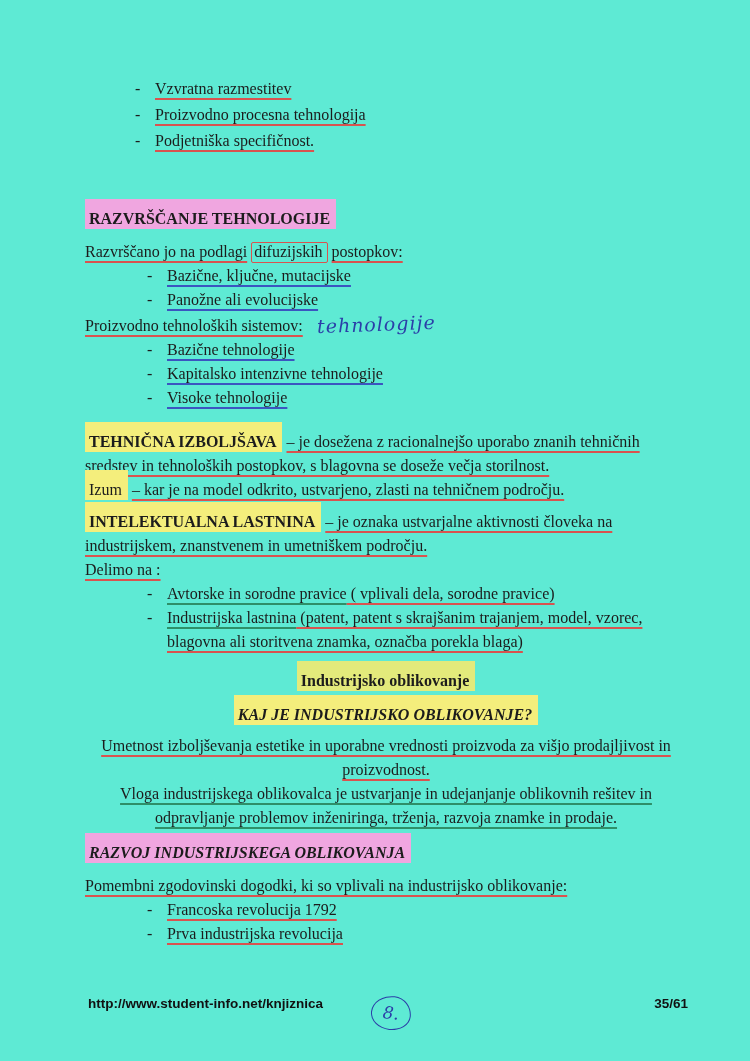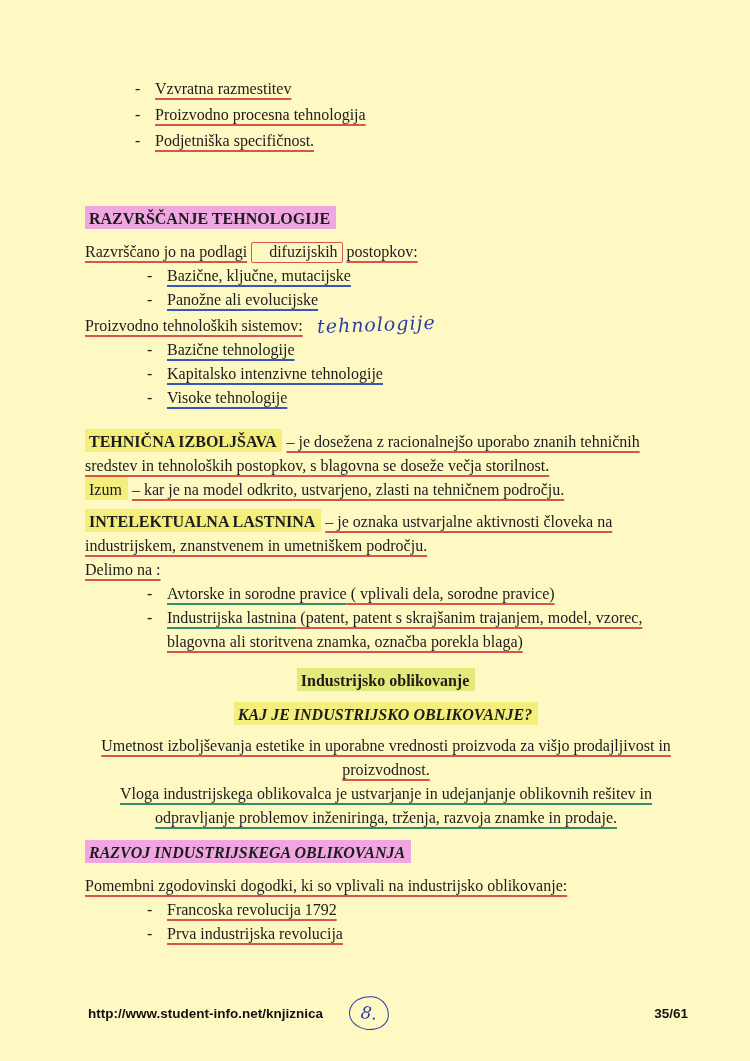--- a/index.html
+++ b/index.html
@@ -1,38 +1,38 @@
 <!DOCTYPE html>
 <html><head>
 <meta charset="utf-8">
 <style>
   * { margin:0; padding:0; box-sizing:border-box; }
   html,body { background:#ffffff; }
   .page {
-    width:750px; height:1061px; background:#fef9c3; position:relative;
+    width:750px; height:1061px; background:#5eead4; position:relative;
     font-family:"Liberation Serif", serif; color:#1c1c1c; font-size:16px;
     overflow:hidden;
   }
   .content { position:absolute; left:85px; top:76px; width:602px; }
 
   
   .u-red   { text-decoration:underline; text-decoration-color:#d9534f; text-decoration-thickness:1.7px; text-underline-offset:4px; }
   .u-blue  { text-decoration:underline; text-decoration-color:#3b55c0; text-decoration-thickness:1.7px; text-underline-offset:4px; }
   .u-green { text-decoration:underline; text-decoration-color:#2e8f68; text-decoration-thickness:1.7px; text-underline-offset:4px; }
 
   
-  .hl { padding:4px 6px 2px 4px;margin-top:44px; }
+  .hl { padding:11px 6px 2px 4px;margin-top:44px; }
   .hl-pink   { background:#f0a6e0; }
   .hl-yellow { background:#f4ee7c; }
   .hl-yg     { background:#e3ea7b; }
 
   .bold { font-weight:bold; }
   .bolditalic { font-weight:bold; font-style:italic; }
 
-  .box-red { border:1.6px solid #d9534f; border-radius:2px; padding:0 4px 2px 17px; }
+  .box-red { border:1.6px solid #d9534f; border-radius:2px; padding:0 4px 2px 2px; }
 
   p, .line { line-height:24px; }
 
   .intro-list { margin-left:48px; line-height:26px; }
   .bullet { position:relative; padding-left:22px; }
   .bullet::before { content:"-"; position:absolute; left:2px; top:0; }
 
   .sec-razvrscanje { margin-top:52px; }
   .heading-line { margin-bottom:8px; line-height:26px; }
   .bullets-indent { margin-left:60px; }
@@ -44,23 +44,24 @@
   .heading-gap { margin-bottom:6px; }
 
   .handwritten {
     display:inline-block; margin-left:10px; color:#2b3ea8;
     font-family:"DejaVu Serif", serif; font-style:italic;
     font-size:19px; letter-spacing:1px; transform:rotate(-2deg);
   }
 
   .footer {
     position:absolute; left:88px; right:62px; top:996px;
-    display:flex; align-items:center;
+    display:flex; align-items:flex-start;
     font-family:"Liberation Sans", sans-serif; font-weight:bold; font-size:13.5px;
     color:#111;
+    gap:22px;
   }
   .circled-number {
     display:inline-flex; align-items:center; justify-content:center;
     width:40px; height:34px; margin-left:26px;
     border:1.8px solid #2b3ea8; border-radius:55% 45% 50% 50% / 52% 55% 45% 48%;
     transform:rotate(6deg);
     color:#2b3ea8; font-family:"DejaVu Serif", serif; font-style:italic;
     font-size:17px; font-weight:normal;
   }
   .page-number { margin-left:auto; }

